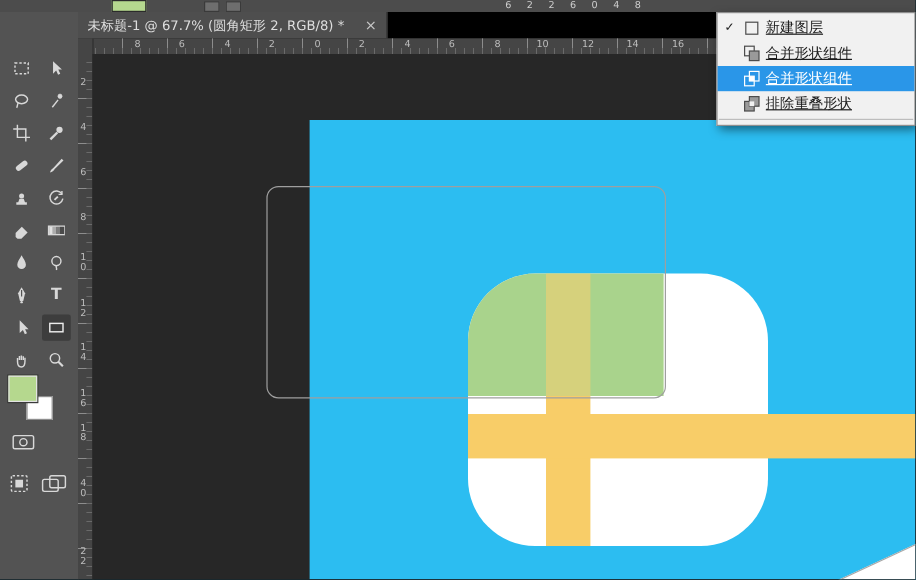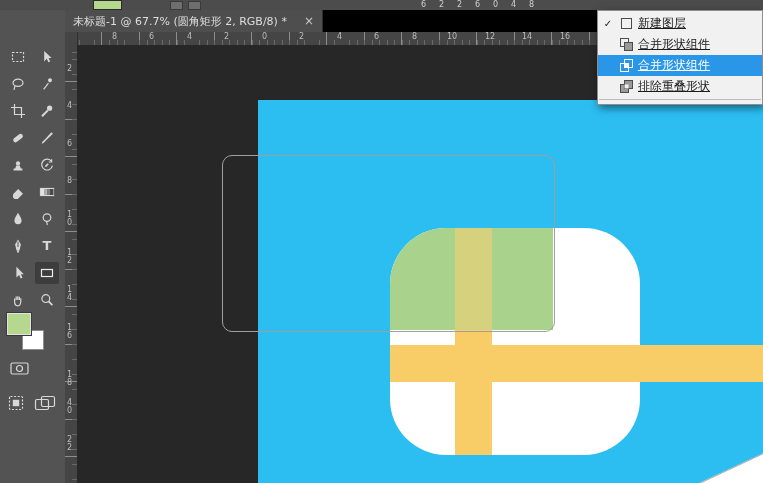--- a/index.html
+++ b/index.html
@@ -248,23 +248,23 @@
   <div class="corner"></div>
   <div class="vruler">
     <span class="vnum" style="top:20px">2</span>
     <span class="vnum" style="top:57px">4</span>
     <span class="vnum" style="top:95px">6</span>
     <span class="vnum" style="top:132px">8</span>
     <span class="vnum" style="top:166px">10</span>
     <span class="vnum" style="top:204px">12</span>
     <span class="vnum" style="top:241px">14</span>
     <span class="vnum" style="top:279px">16</span>
-    <span class="vnum" style="top:326px">18</span>
+    <span class="vnum" style="top:308px">18</span>
     <span class="vnum" style="top:354px">40</span>
-    <span class="vnum" style="top:391px">22</span>
+    <span class="vnum" style="top:411px">22</span>
   </div>
 
   <div class="canvas-area">
     <div class="document">
       <div class="icon-shape">
         <div class="v-stripe"></div>
       </div>
       <div class="h-stripe"></div>
       <div class="green-overlay">
         <div class="overlap-strip"></div>

